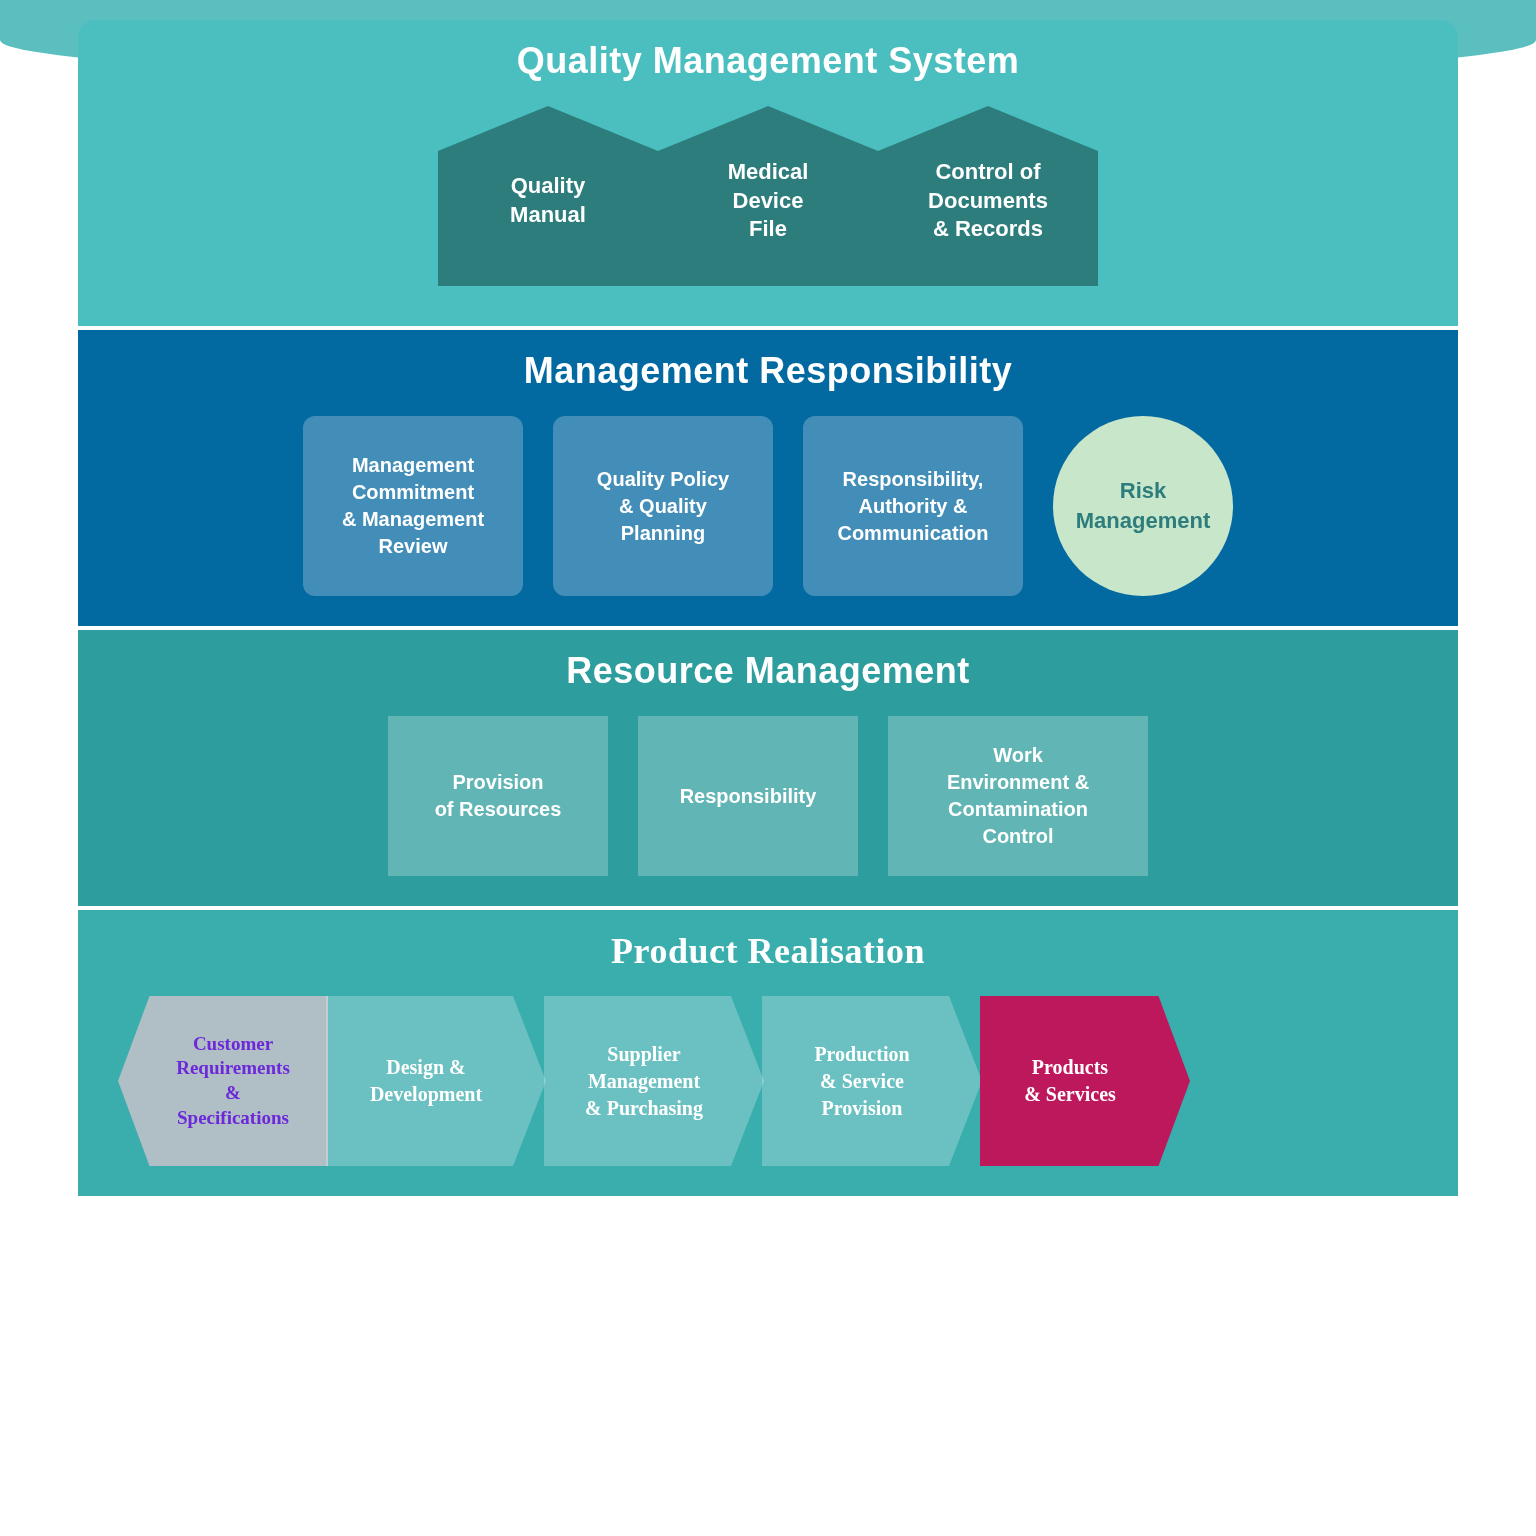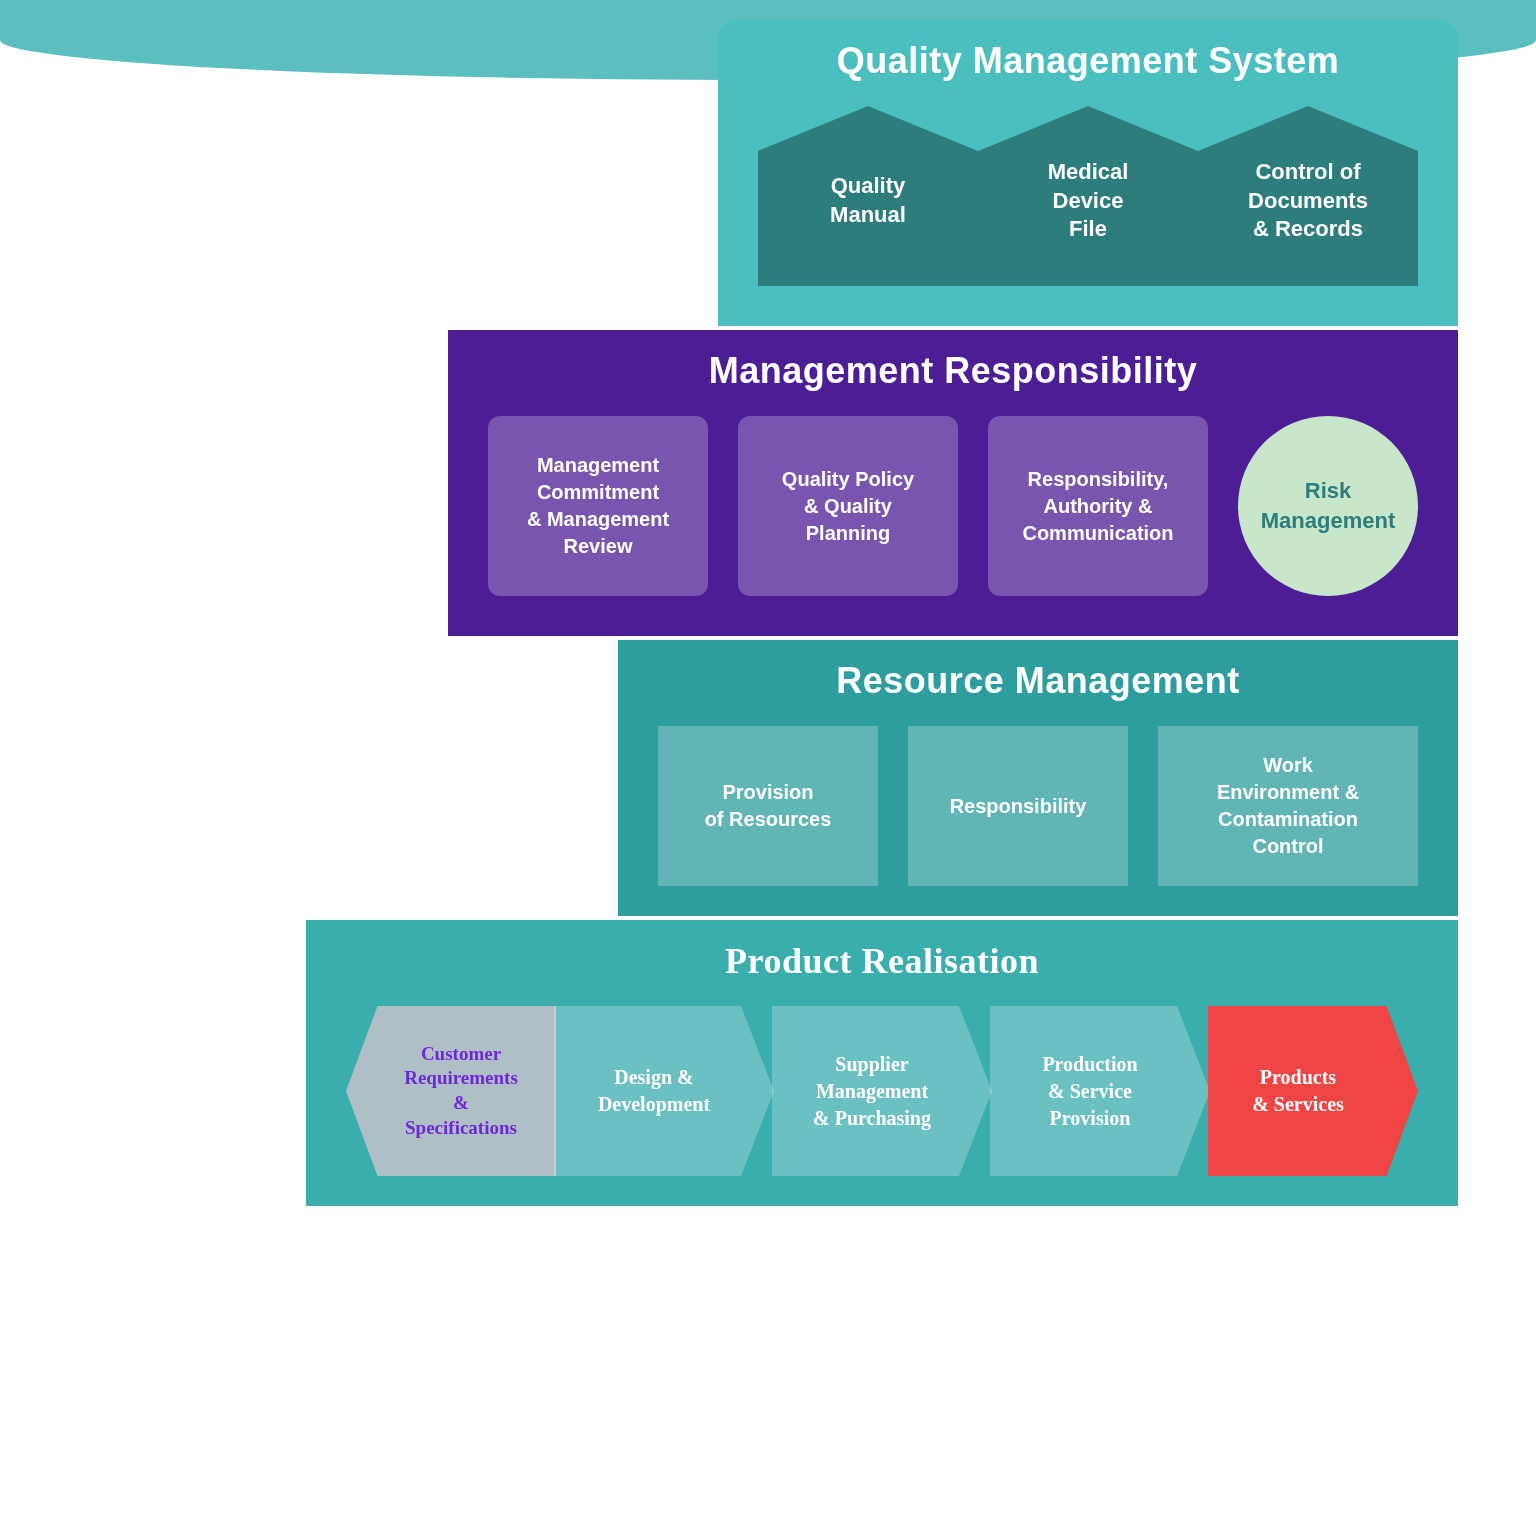--- a/index.html
+++ b/index.html
@@ -37,21 +37,20 @@
 
     .main-container {
       width: 1380px;
       margin: 0 auto;
       display: flex;
       flex-direction: column;
       gap: 0;
       position: relative;
       z-index: 1;
       padding-top: 20px;
-      align-items: flex-end;
     }
 
     
     .section-qms {
       background: #4bbfbf;
       border-radius: 18px 18px 0 0;
       padding: 20px 40px 30px 40px;
       position: relative;
     }
 
@@ -92,22 +91,22 @@
 
     .pentagon-shape span {
       color: #fff;
       font-size: 22px;
       font-weight: bold;
       line-height: 1.3;
     }
 
     
     .section-mgmt {
-      background: #4c1d95;
-      padding: 20px 40px 40px 40px;
+      background: #0369a1;
+      padding: 20px 40px 30px 40px;
     }
 
     .cards-row {
       display: flex;
       justify-content: center;
       gap: 30px;
       align-items: stretch;
     }
 
     .card-item {
@@ -194,21 +193,21 @@
       margin-left: -2px;
     }
     .arrow-teal span {
       color: #fff;
       font-size: 20px;
       font-weight: bold;
       line-height: 1.35;
     }
 
     .arrow-right-gray {
-      background: #ef4444;
+      background: #be185d;
       clip-path: polygon(0% 0%, 85% 0%, 100% 50%, 85% 100%, 0% 100%);
       width: 210px;
       height: 170px;
       display: flex;
       align-items: center;
       justify-content: center;
       text-align: center;
       padding: 20px 50px 20px 20px;
       margin-left: -2px;
     }

